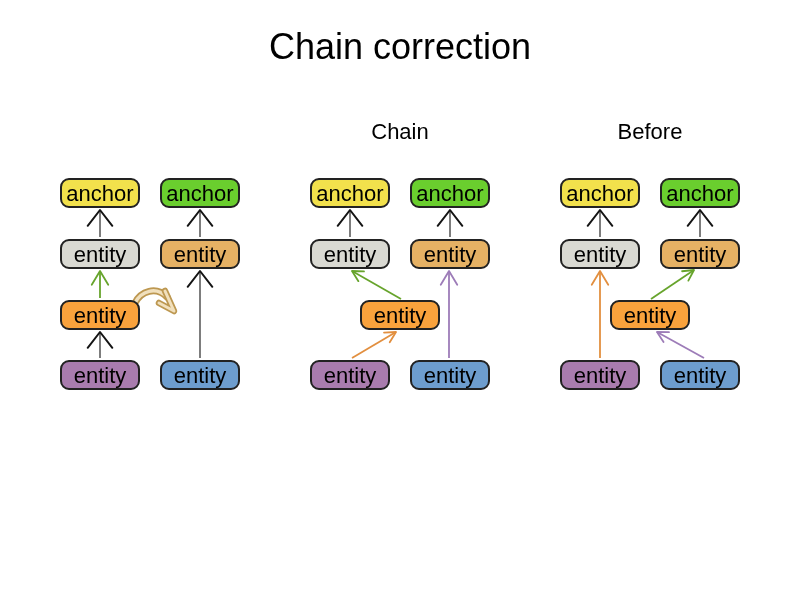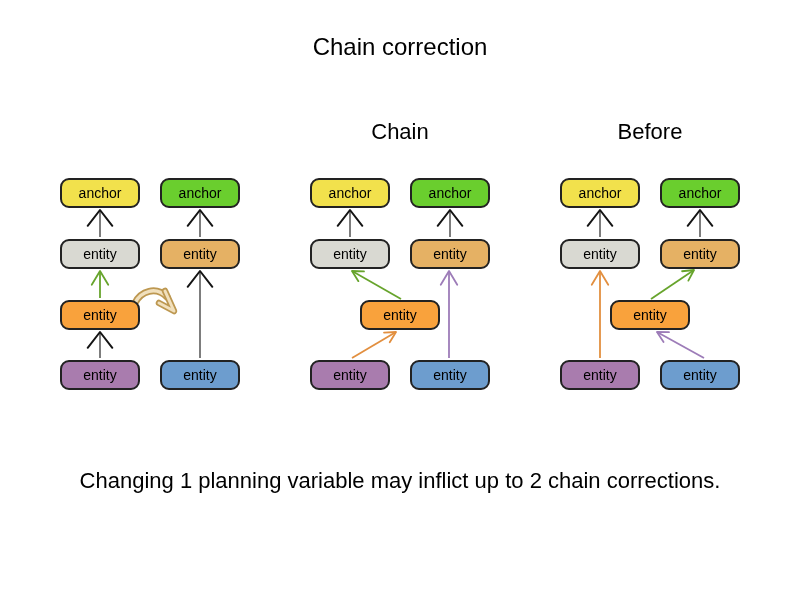--- a/index.html
+++ b/index.html
@@ -2,38 +2,38 @@
 <html><head>
 <meta charset="utf-8">
 <style>
   html,body{margin:0;padding:0;background:#ffffff;}
   .stage{
     position:relative;width:800px;height:600px;background:#ffffff;overflow:hidden;
     font-family:"Liberation Sans", sans-serif;color:#000;
   }
   .title{
     position:absolute;top:27px;left:0;width:800px;text-align:center;
-    font-size:24px;line-height:40px;font-weight:400;
+    font-size:36px;line-height:40px;font-weight:400;
   }
   .group-label{
     position:absolute;top:119px;width:140px;text-align:center;
     font-size:22px;line-height:26px;font-weight:400;
   }
   .group-label.before{left:330px;}
   .group-label.after{left:580px;}
   .caption{
     position:absolute;top:467px;left:0;width:800px;text-align:center;
     font-size:22px;line-height:27px;font-weight:400;
   }
   .arrow-layer{position:absolute;left:0;top:0;width:800px;height:600px;}
   .node{
     position:absolute;width:80px;height:30px;box-sizing:border-box;
     border:2px solid #222;border-radius:9px;
     display:flex;align-items:center;justify-content:center;
-    font-size:14px;line-height:21px;
+    font-size:22px;line-height:21px;
   }
 </style>
 </head>
 <body>
 
 <div class="stage">
 
   <div class="title">Chain correction</div>
 
   <div class="group-label before">Chain</div>
@@ -125,15 +125,14 @@
       <div class="node" style="left: 410px; top: 360px; width: 80px; height: 30px; background: rgb(109, 157, 206);">entity</div>
       <div class="node" style="left: 560px; top: 178px; width: 80px; height: 30px; background: rgb(242, 225, 76);">anchor</div>
       <div class="node" style="left: 660px; top: 178px; width: 80px; height: 30px; background: rgb(106, 206, 46);">anchor</div>
       <div class="node" style="left: 560px; top: 239px; width: 80px; height: 30px; background: rgb(217, 217, 210);">entity</div>
       <div class="node" style="left: 660px; top: 239px; width: 80px; height: 30px; background: rgb(229, 177, 100);">entity</div>
       <div class="node" style="left: 610px; top: 300px; width: 80px; height: 30px; background: rgb(249, 162, 60);">entity</div>
       <div class="node" style="left: 560px; top: 360px; width: 80px; height: 30px; background: rgb(169, 124, 174);">entity</div>
       <div class="node" style="left: 660px; top: 360px; width: 80px; height: 30px; background: rgb(109, 157, 206);">entity</div>
     </div>
 
-  <div class="caption">Changing 1 planning variable may inflict up to 2 chain corrections.</div>
 
 </div>
 
 </body></html>

